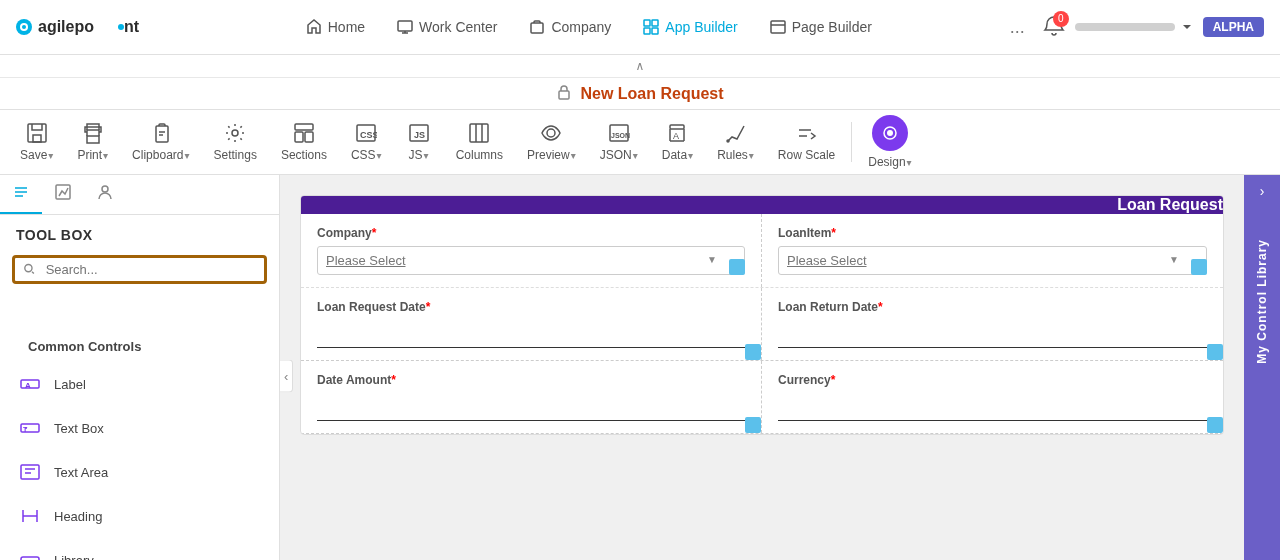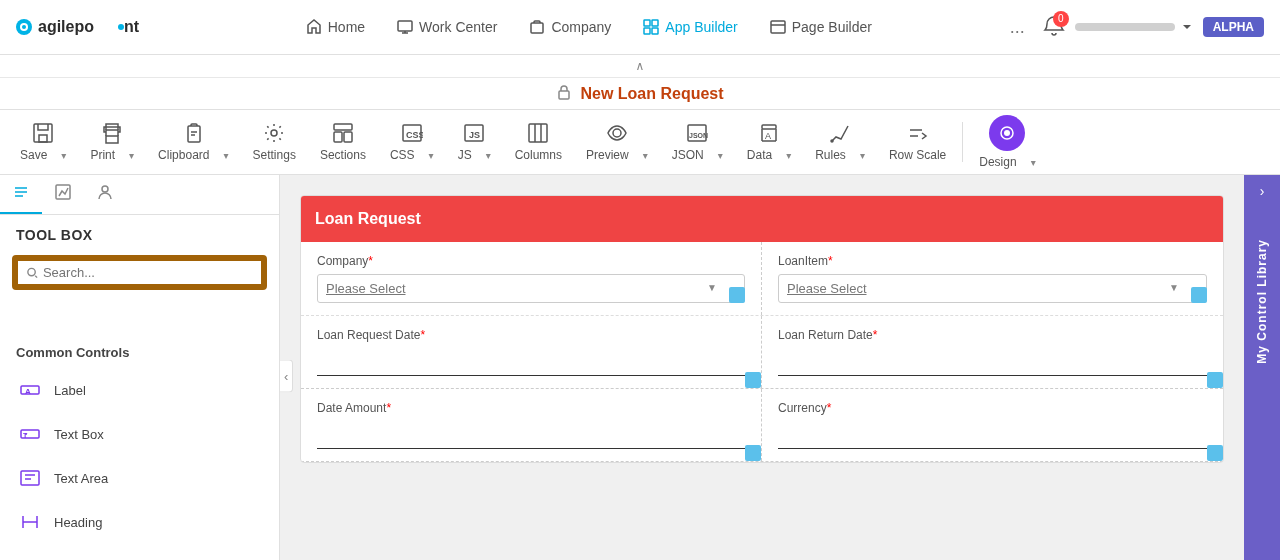--- a/index.html
+++ b/index.html
@@ -29,48 +29,48 @@
     
     .title-bar { display: flex; align-items: center; justify-content: center; background: #fff; padding: 6px 16px; border-bottom: 1px solid #e0e0e0; gap: 8px; }
     .title-text { font-size: 16px; font-weight: 700; color: #c2410c; }
     .lock-icon { color: #888; }
 
     
     .toolbar { display: flex; align-items: center; background: #fff; border-bottom: 1px solid #e0e0e0; padding: 0 8px; height: 65px; }
     .toolbar-item { display: flex; flex-direction: column; align-items: center; gap: 4px; padding: 6px 12px; cursor: pointer; color: #555; font-size: 12px; border-radius: 4px; min-width: 50px; }
     .toolbar-item svg { width: 22px; height: 22px; color: #555; }
     .toolbar-divider { width: 1px; height: 40px; background: #ddd; margin: 0 4px; }
-    .toolbar-label { display: flex; align-items: center; gap: 14px; }
+    .toolbar-label { display: flex; align-items: center; gap: 1px; }
     .toolbar-caret { font-size: 10px; color: #888; }
     .design-btn { display: flex; flex-direction: column; align-items: center; gap: 4px; padding: 6px 12px; cursor: pointer; font-size: 12px; color: #555; }
     .design-icon { width: 36px; height: 36px; background: #7c3aed; border-radius: 50%; display: flex; align-items: center; justify-content: center; }
 
     
     .main-layout { display: flex; height: calc(560px - 55px - 8px - 30px - 65px); }
 
     
     .sidebar { width: 280px; background: #fff; border-right: 1px solid #e0e0e0; overflow-y: auto; flex-shrink: 0; }
     .sidebar-tabs { display: flex; border-bottom: 1px solid #e0e0e0; }
     .sidebar-tab { padding: 8px 12px; cursor: pointer; color: #555; }
     .sidebar-tab.active { border-bottom: 2px solid #00aadd; color: #00aadd; }
     .toolbox-header { padding: 12px 16px; font-size: 14px; font-weight: bold; color: #333; letter-spacing: 0.5px; }
-    .search-box { margin: 0 12px 12px; display: flex; align-items: center; border: 6px solid #a16207; border-radius: 4px; padding: 4px 8px; gap: 4px; }
+    .search-box { margin: 0 12px 12px; display: flex; border: 3px solid #a16207; border-radius: 4px; padding: 4px 8px; gap: 10px; }
     .search-box input { border: none; outline: none; font-size: 13px; color: #888; width: 100%; background: transparent; }
-    .section-header { padding: 8px 16px; font-size: 13px; font-weight: bold; color: #444; margin-top: 47px; }
+    .section-header { padding: 8px 28px; font-size: 13px; font-weight: bold; color: #444; margin-top: 47px; }
     .tool-item { display: flex; align-items: center; gap: 10px; padding: 8px 16px; cursor: pointer; color: #444; font-size: 13px; }
     .tool-icon { width: 28px; height: 28px; display: flex; align-items: center; justify-content: center; flex-shrink: 0; }
 
     
     .form-area { flex: 1; padding: 20px; overflow-y: auto; background: #f0f0f0; }
     .form-container { background: #fff; border: 1px solid #ddd; border-radius: 4px; overflow: hidden; }
-    .form-header { background: #ef4444; color: white; text-align: left; padding: 14px; font-size: 16px; font-weight: 600; }
+    .form-header { background: #4c1d95; color: white; text-align: right; font-size: 16px; font-weight: 600; }
     .form-grid { display: grid; grid-template-columns: 1fr 1fr; border-bottom: 1px dashed #ddd; }
     .form-cell { padding: 12px 16px; border-right: 1px dashed #ddd; }
     .form-cell:last-child { border-right: none; }
-    .form-label { font-size: 12px; color: #555; margin-bottom: 6px; }
+    .form-label { font-size: 12px; color: #555; margin-bottom: 6px; font-weight: bold; }
     .form-label .required { color: red; }
     .form-select { width: 100%; padding: 6px 8px; border: 1px solid #ccc; border-radius: 3px; font-size: 13px; color: #777; background: #fff; appearance: none; position: relative; text-decoration: underline; }
     .form-select-wrapper { position: relative; }
     .form-select-wrapper::after { content: '▼'; position: absolute; right: 28px; top: 8px; font-size: 10px; color: #888; pointer-events: none; }
     .form-input-line { border: none; border-bottom: 1px solid #333; width: 100%; padding: 6px 0; outline: none; font-size: 13px; background: transparent; }
     .field-handle-icon { width: 18px; height: 18px; background: #5bc0eb; border-radius: 2px; cursor: pointer; display: flex; align-items: center; justify-content: center; }
 
     
     .right-panel { width: 36px; background: #6b5fc7; display: flex; flex-direction: column; align-items: center; cursor: pointer; position: relative; }
     .right-panel-text { writing-mode: vertical-rl; transform: rotate(180deg); color: white; font-size: 12px; font-weight: 600; padding: 12px 0; letter-spacing: 1px; margin-top: 20px; }

